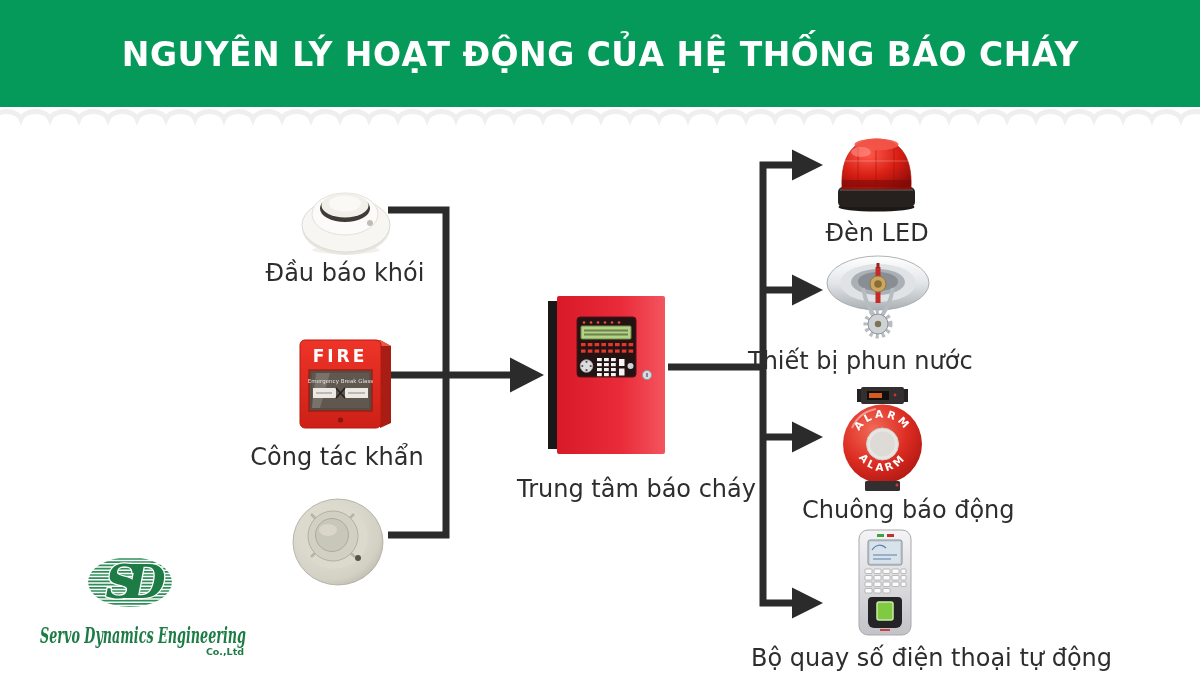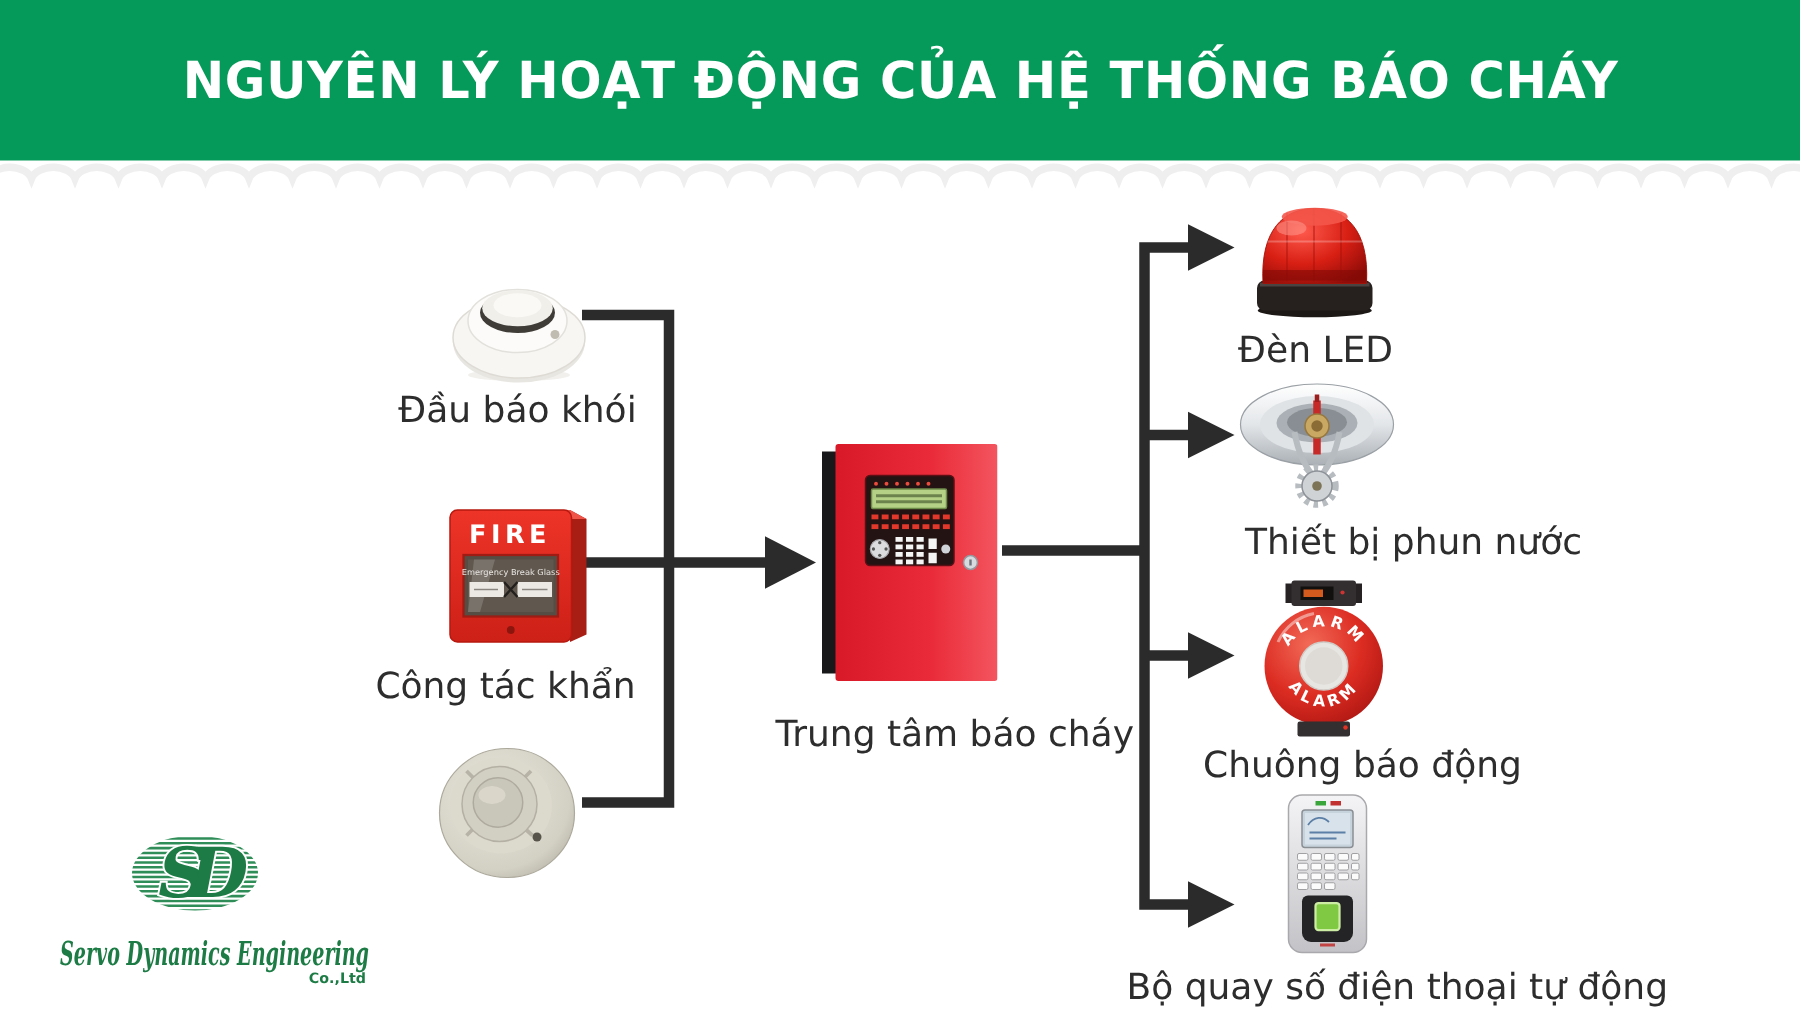--- a/index.html
+++ b/index.html
@@ -207,21 +207,21 @@
       <path d="M38 34 C41 52 48 61 53 66 M68 34 C65 52 58 61 53 66" stroke="#b7bcc1" stroke-width="4" fill="none"></path>
       <rect x="50.5" y="13" width="5" height="36" fill="#c62a28"></rect>
       <rect x="51.5" y="9" width="3" height="5" fill="#9c1f1e"></rect>
       <circle cx="53" cy="30" r="8" fill="#c9a863" stroke="#97773d" stroke-width="1"></circle>
       <circle cx="53" cy="30" r="3.8" fill="#8a6c34"></circle>
       <circle cx="53" cy="70" r="12" fill="none" stroke="#b7bcc1" stroke-width="5" stroke-dasharray="3 3"></circle>
       <circle cx="53" cy="70" r="10" fill="#cfd3d6" stroke="#8d9298" stroke-width="1"></circle>
       <circle cx="53" cy="70" r="3.2" fill="#7d7457"></circle>
     </svg>
   </div>
-  <div class="label" style="left:830px;top:347px;width:180px;text-align:center;">Thiết bị phun nước</div>
+  <div class="label" style="left:748px;top:347px;width:180px;text-align:center;">Thiết bị phun nước</div>
 
   <div class="device" style="left:840px;top:386px;width:85px;height:106px;">
     <svg viewBox="0 0 85 106">
       <defs>
         <radialGradient id="bellRed" cx="38%" cy="32%" r="80%">
           <stop offset="0" stop-color="#f26a57"></stop>
             <stop offset="0.55" stop-color="#dc2c22"></stop>
             <stop offset="1" stop-color="#a81410"></stop>
         </radialGradient>
         <path id="arcTop" d="M16 58 A26.5 26.5 0 0 1 69 58" fill="none"></path>

